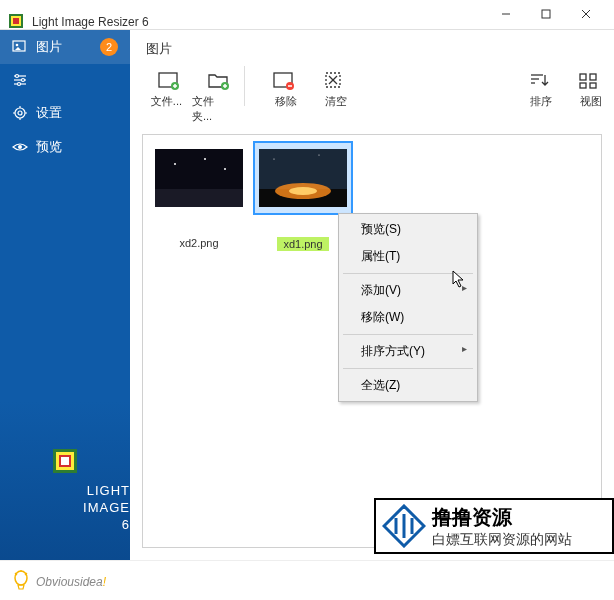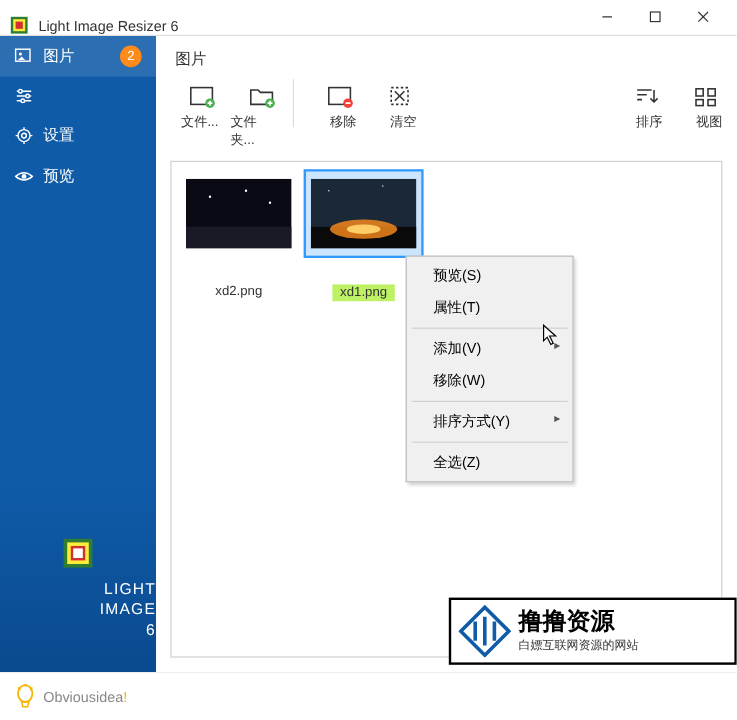--- a/index.html
+++ b/index.html
@@ -37,27 +37,27 @@
 .thumb.selected .caption{background:#bef264;padding:1px 6px}
 .context-menu{position:absolute;left:338px;top:213px;width:140px;background:#f0f0f0;border:1px solid #bdbdbd;box-shadow:2px 2px 3px rgba(0,0,0,0.2);padding:2px}
 .context-menu .item{padding:5px 22px 5px 20px;font-size:12px;color:#000;position:relative;cursor:default}
 .context-menu .item.hover{background:#90c8f6}
 .context-menu .item.sub::after{content:"▸";position:absolute;right:8px;top:5px;font-size:10px;color:#555}
 .context-menu .sep{height:1px;background:#d0d0d0;margin:3px 2px}
 .cursor{position:absolute;left:452px;top:270px;font-size:16px;color:#000}
 .footer{height:40px;display:flex;align-items:center;background:#fff;border-top:1px solid #eee}
 .footer .ob{display:flex;align-items:center;padding:0 12px;gap:6px}
 .footer .ob .bulb{color:#f7b500;font-size:16px}
-.footer .ob .txt{color:#888;font-size:15px;}
+.footer .ob .txt{color:#888;font-size:15px;font-style:italic}
 .footer .ob .txt .ex{color:#f7b500}
 .watermark{position:absolute;right:0;bottom:46px;width:240px;height:56px;background:#fff;border:2px solid #000;display:flex;align-items:flex-start;padding:4px 6px;gap:6px}
 .watermark .wm-icon{width:44px;height:44px}
 .watermark .wm-text{display:flex;flex-direction:column}
 .watermark .wm-text .big{font-size:20px;font-weight:bold;color:#000}
-.watermark .wm-text .small{font-size:10px;color:#333}
+.watermark .wm-text .small{font-size:14px;color:#333}
 svg{display:block}
 </style>
 </head>
 <body>
 
 <div class="titlebar">
   <svg class="app-icon" viewBox="0 0 16 16">
       <rect x="1" y="1" width="14" height="14" fill="#2e7d32"></rect>
       <rect x="3" y="3" width="10" height="10" fill="#ffeb3b"></rect>
       <rect x="5" y="5" width="6" height="6" fill="#d32f2f"></rect>

